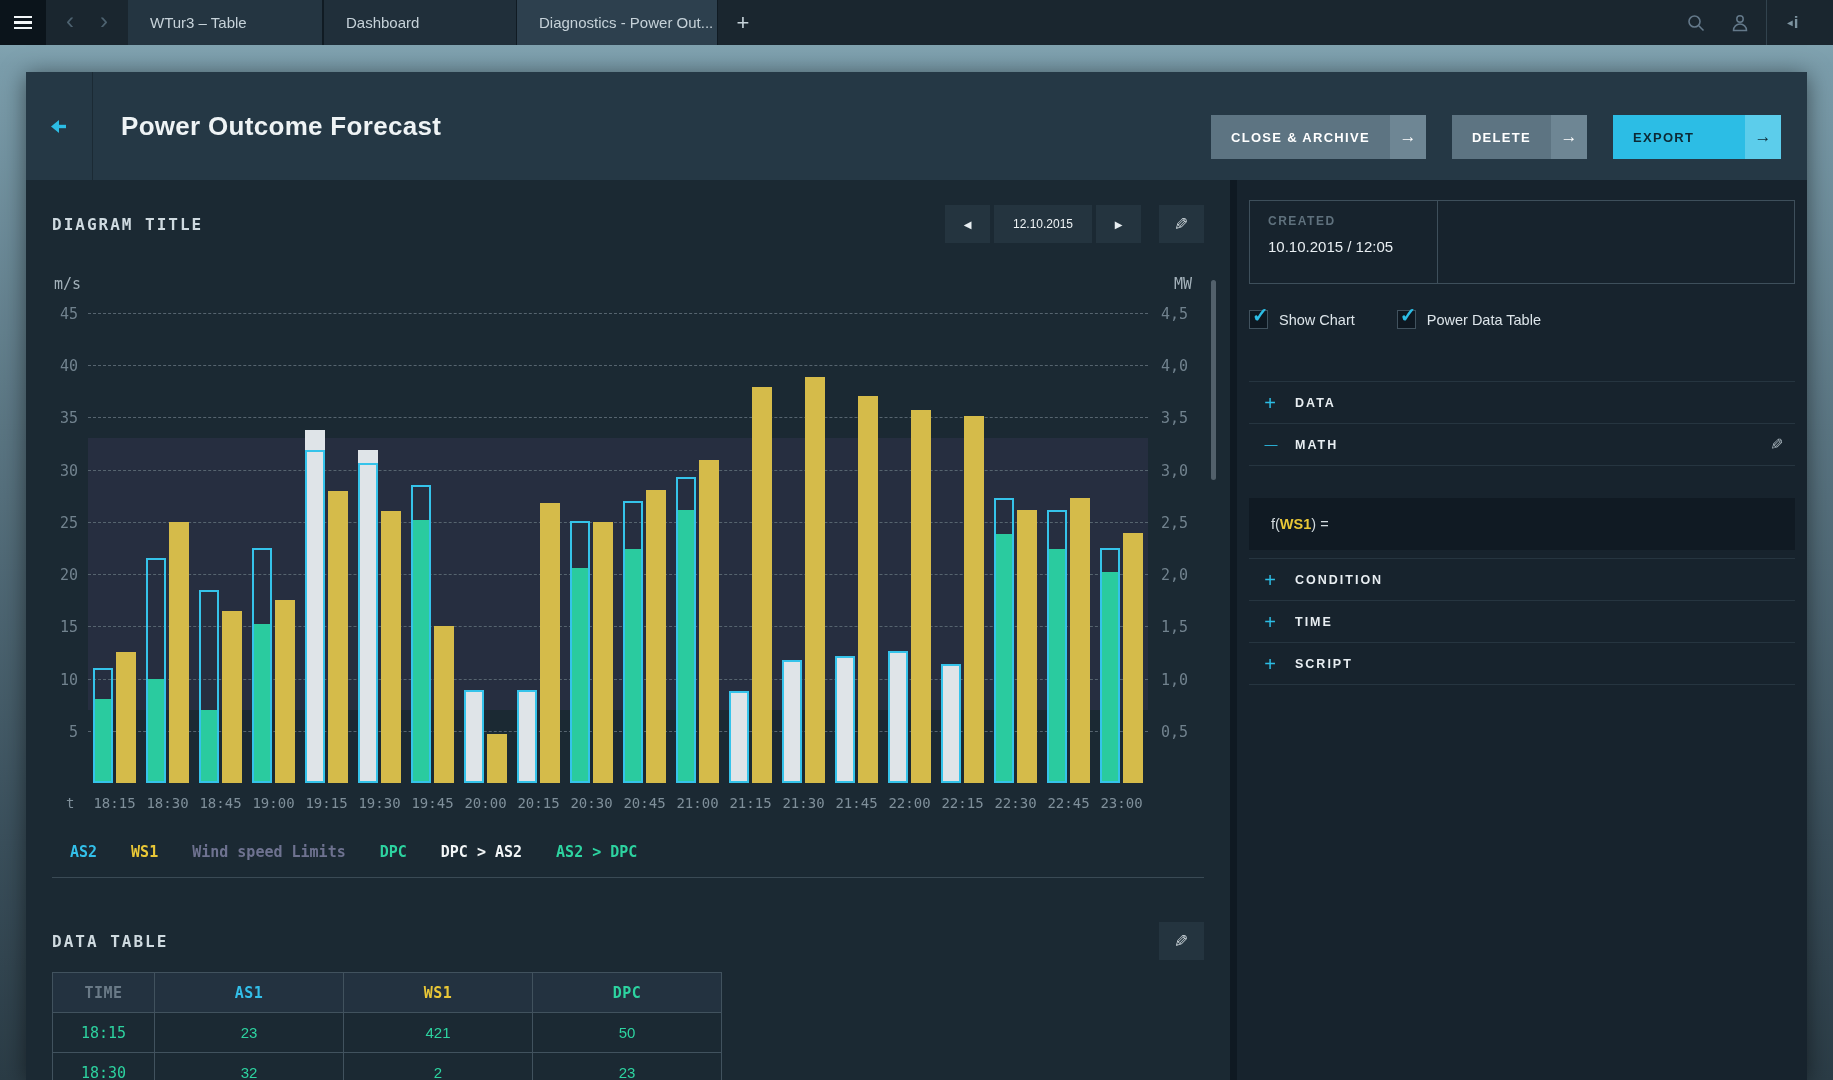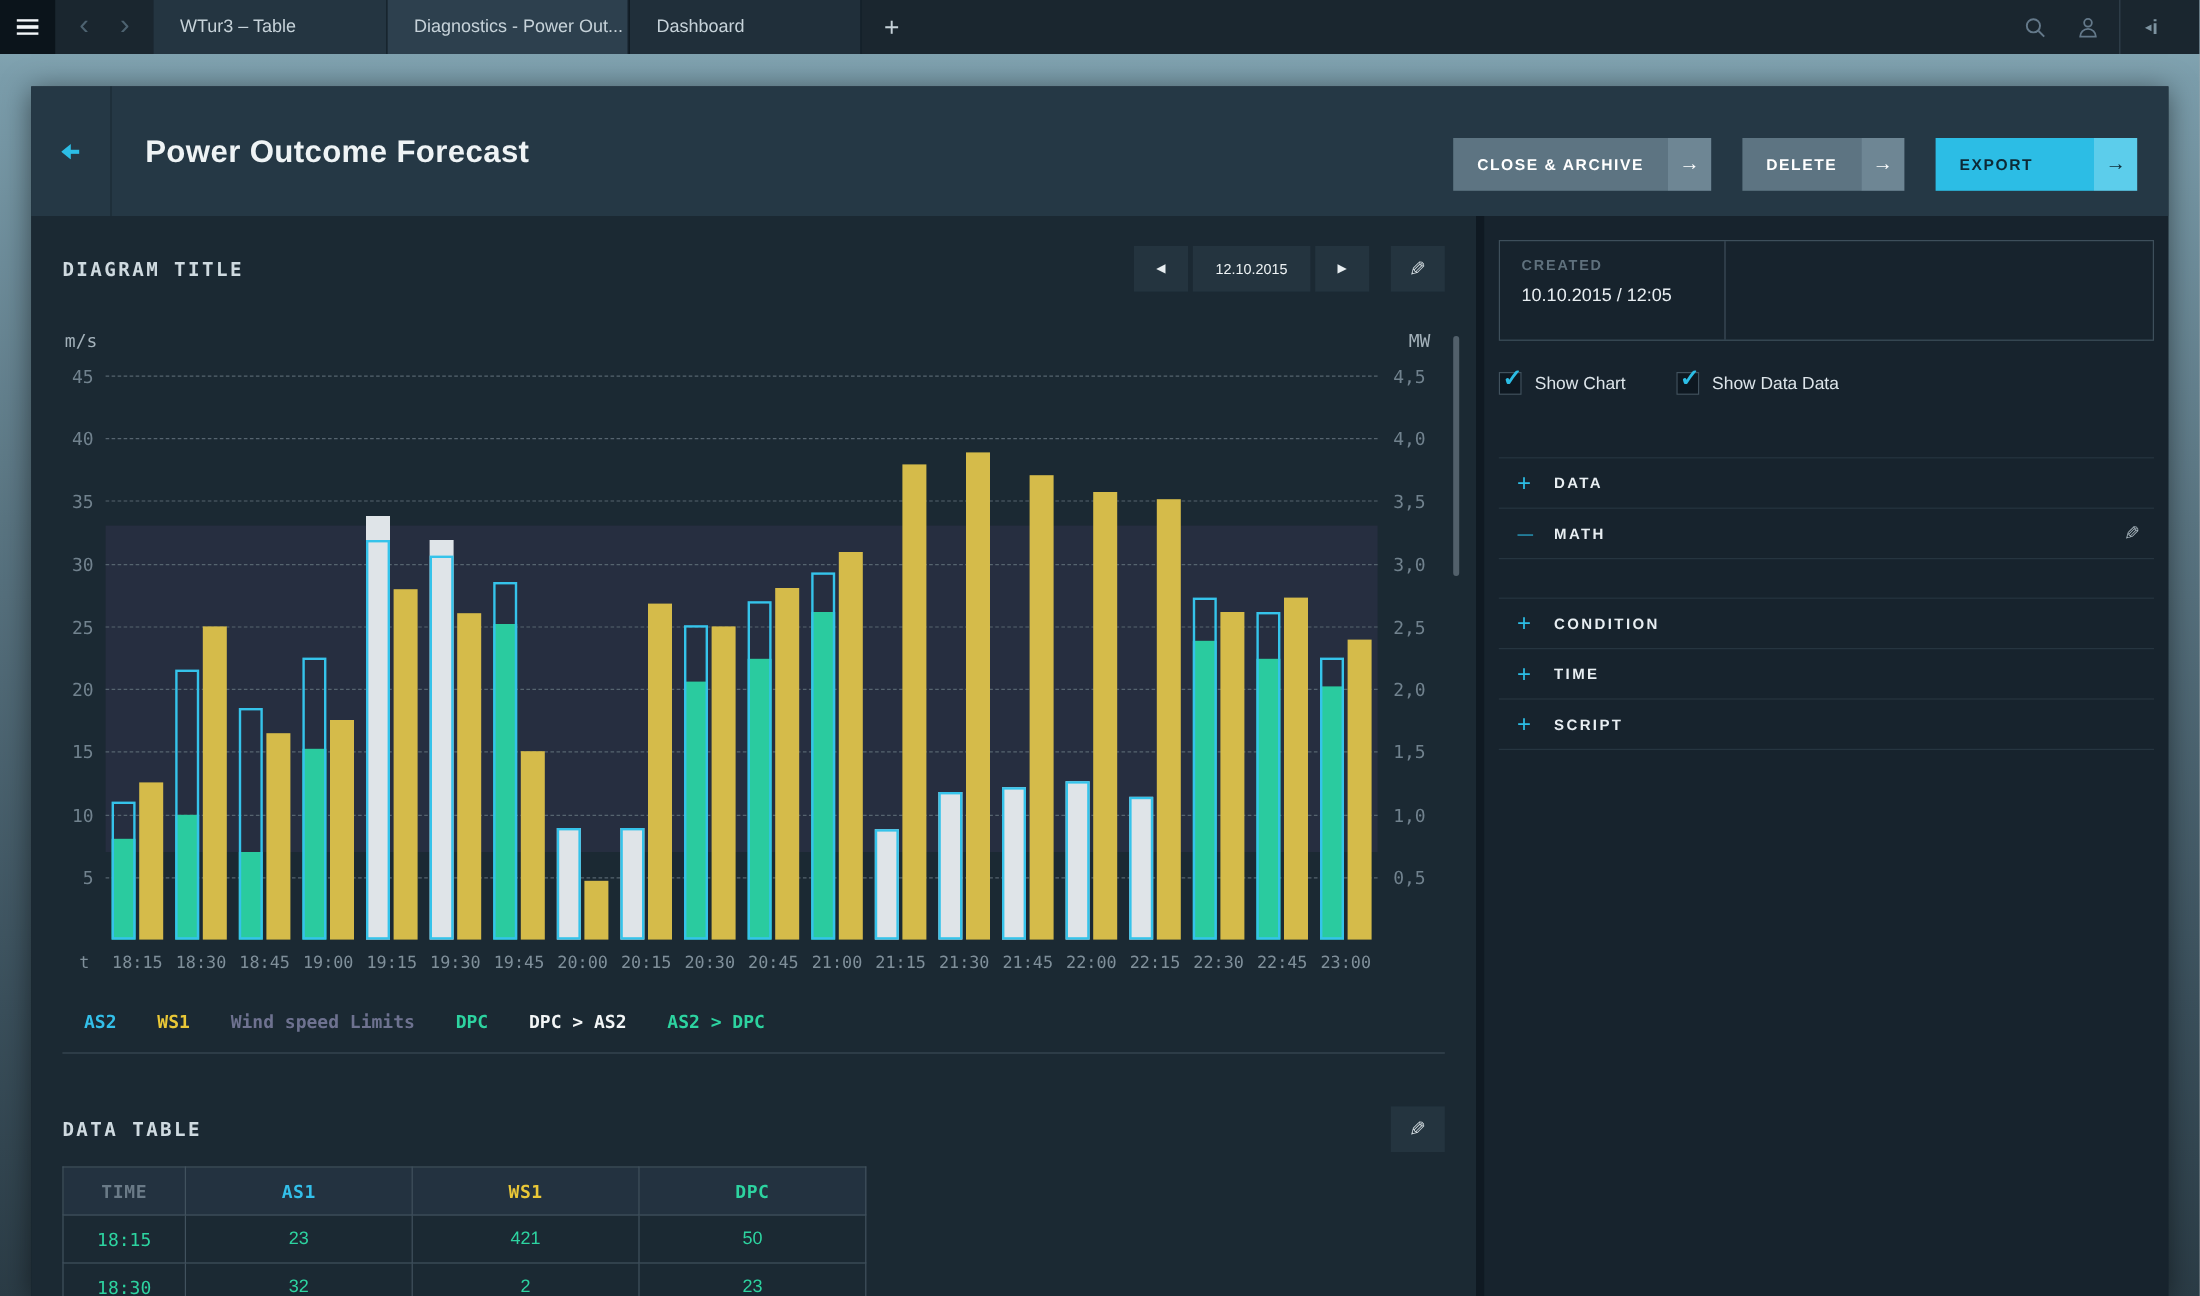--- a/index.html
+++ b/index.html
@@ -113,25 +113,25 @@
         <span></span>
       </div>
   </div>
   <div class="nav-arrows">
     <span class="chev">‹</span>
     <span class="chev">›</span>
   </div>
   <div class="tab tab-1">
       <span>WTur3 – Table</span>
     </div>
+  <div class="tab tab-3">
+      <span>Dashboard</span>
+    </div>
   <div class="tab tab-2">
       <span>Diagnostics - Power Out...</span>
-    </div>
-  <div class="tab tab-3">
-      <span>Dashboard</span>
     </div>
   <div class="plus-tab">+</div>
   <div class="topbar-right">
     <div class="tb-icon">
       <svg width="20" height="20" viewBox="0 0 20 20">
           <circle cx="8.5" cy="8.5" r="5.5" fill="none" stroke="#64798a" stroke-width="1.6"></circle>
           <line x1="12.8" y1="12.8" x2="17.5" y2="17.5" stroke="#64798a" stroke-width="1.6"></line>
         </svg>
     </div>
     <div class="tb-icon">
@@ -414,37 +414,40 @@
         <div class="checkbox">
           <span class="cb-box">
               <span class="cb-check">✓</span>
             </span>
           <span>Show Chart</span>
         </div>
         <div class="checkbox">
           <span class="cb-box">
               <span class="cb-check">✓</span>
             </span>
-          <span>Show Data Data</span>
+          <span>Power Data Table</span>
         </div>
       </div>
 
       <div class="sections">
         <div class="section-row bt">
           <span class="sec-icon">+</span>
           <span class="sec-label">DATA</span>
         </div>
         <div class="section-row">
           <span class="sec-icon" style="font-size:13px;letter-spacing:-2px">—</span>
           <span class="sec-label">MATH</span>
           <span class="sec-edit pencil">✎</span>
         </div>
       </div>
 
       <div class="formulas">
+        <div class="formula-box">
+          <span><span>f(</span><span class="f-var" id="fvar1" style="color: rgb(233, 199, 55);">WS1</span><span>) =</span></span>
+        </div>
       </div>
 
       <div class="sections2">
         <div class="section-row bt">
           <span class="sec-icon">+</span>
           <span class="sec-label">CONDITION</span>
         </div>
         <div class="section-row">
           <span class="sec-icon">+</span>
           <span class="sec-label">TIME</span>

